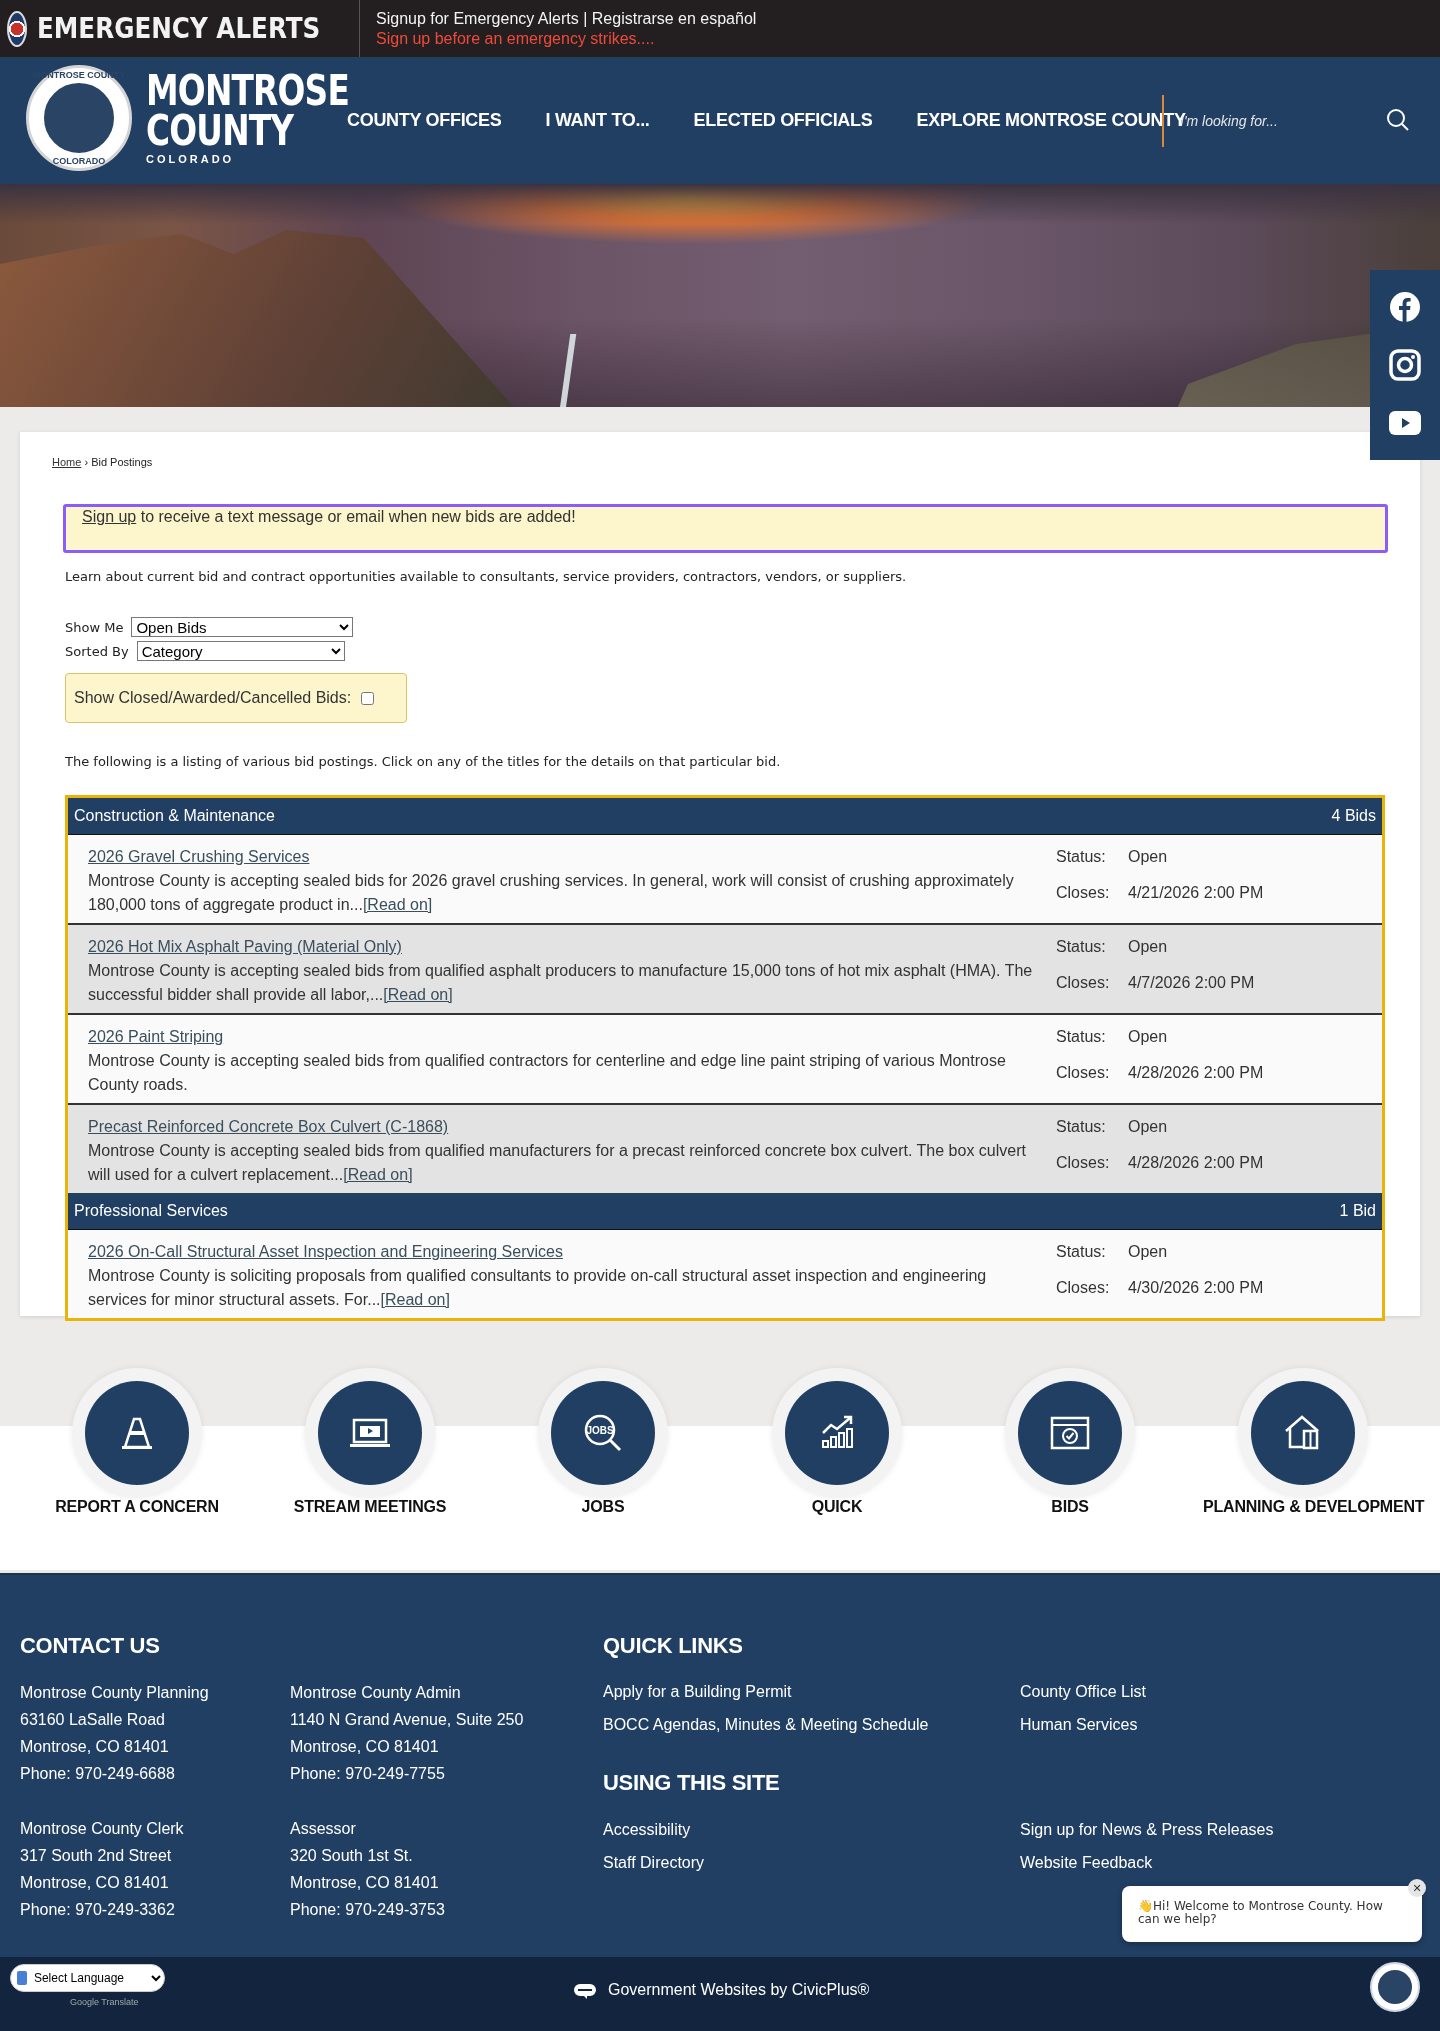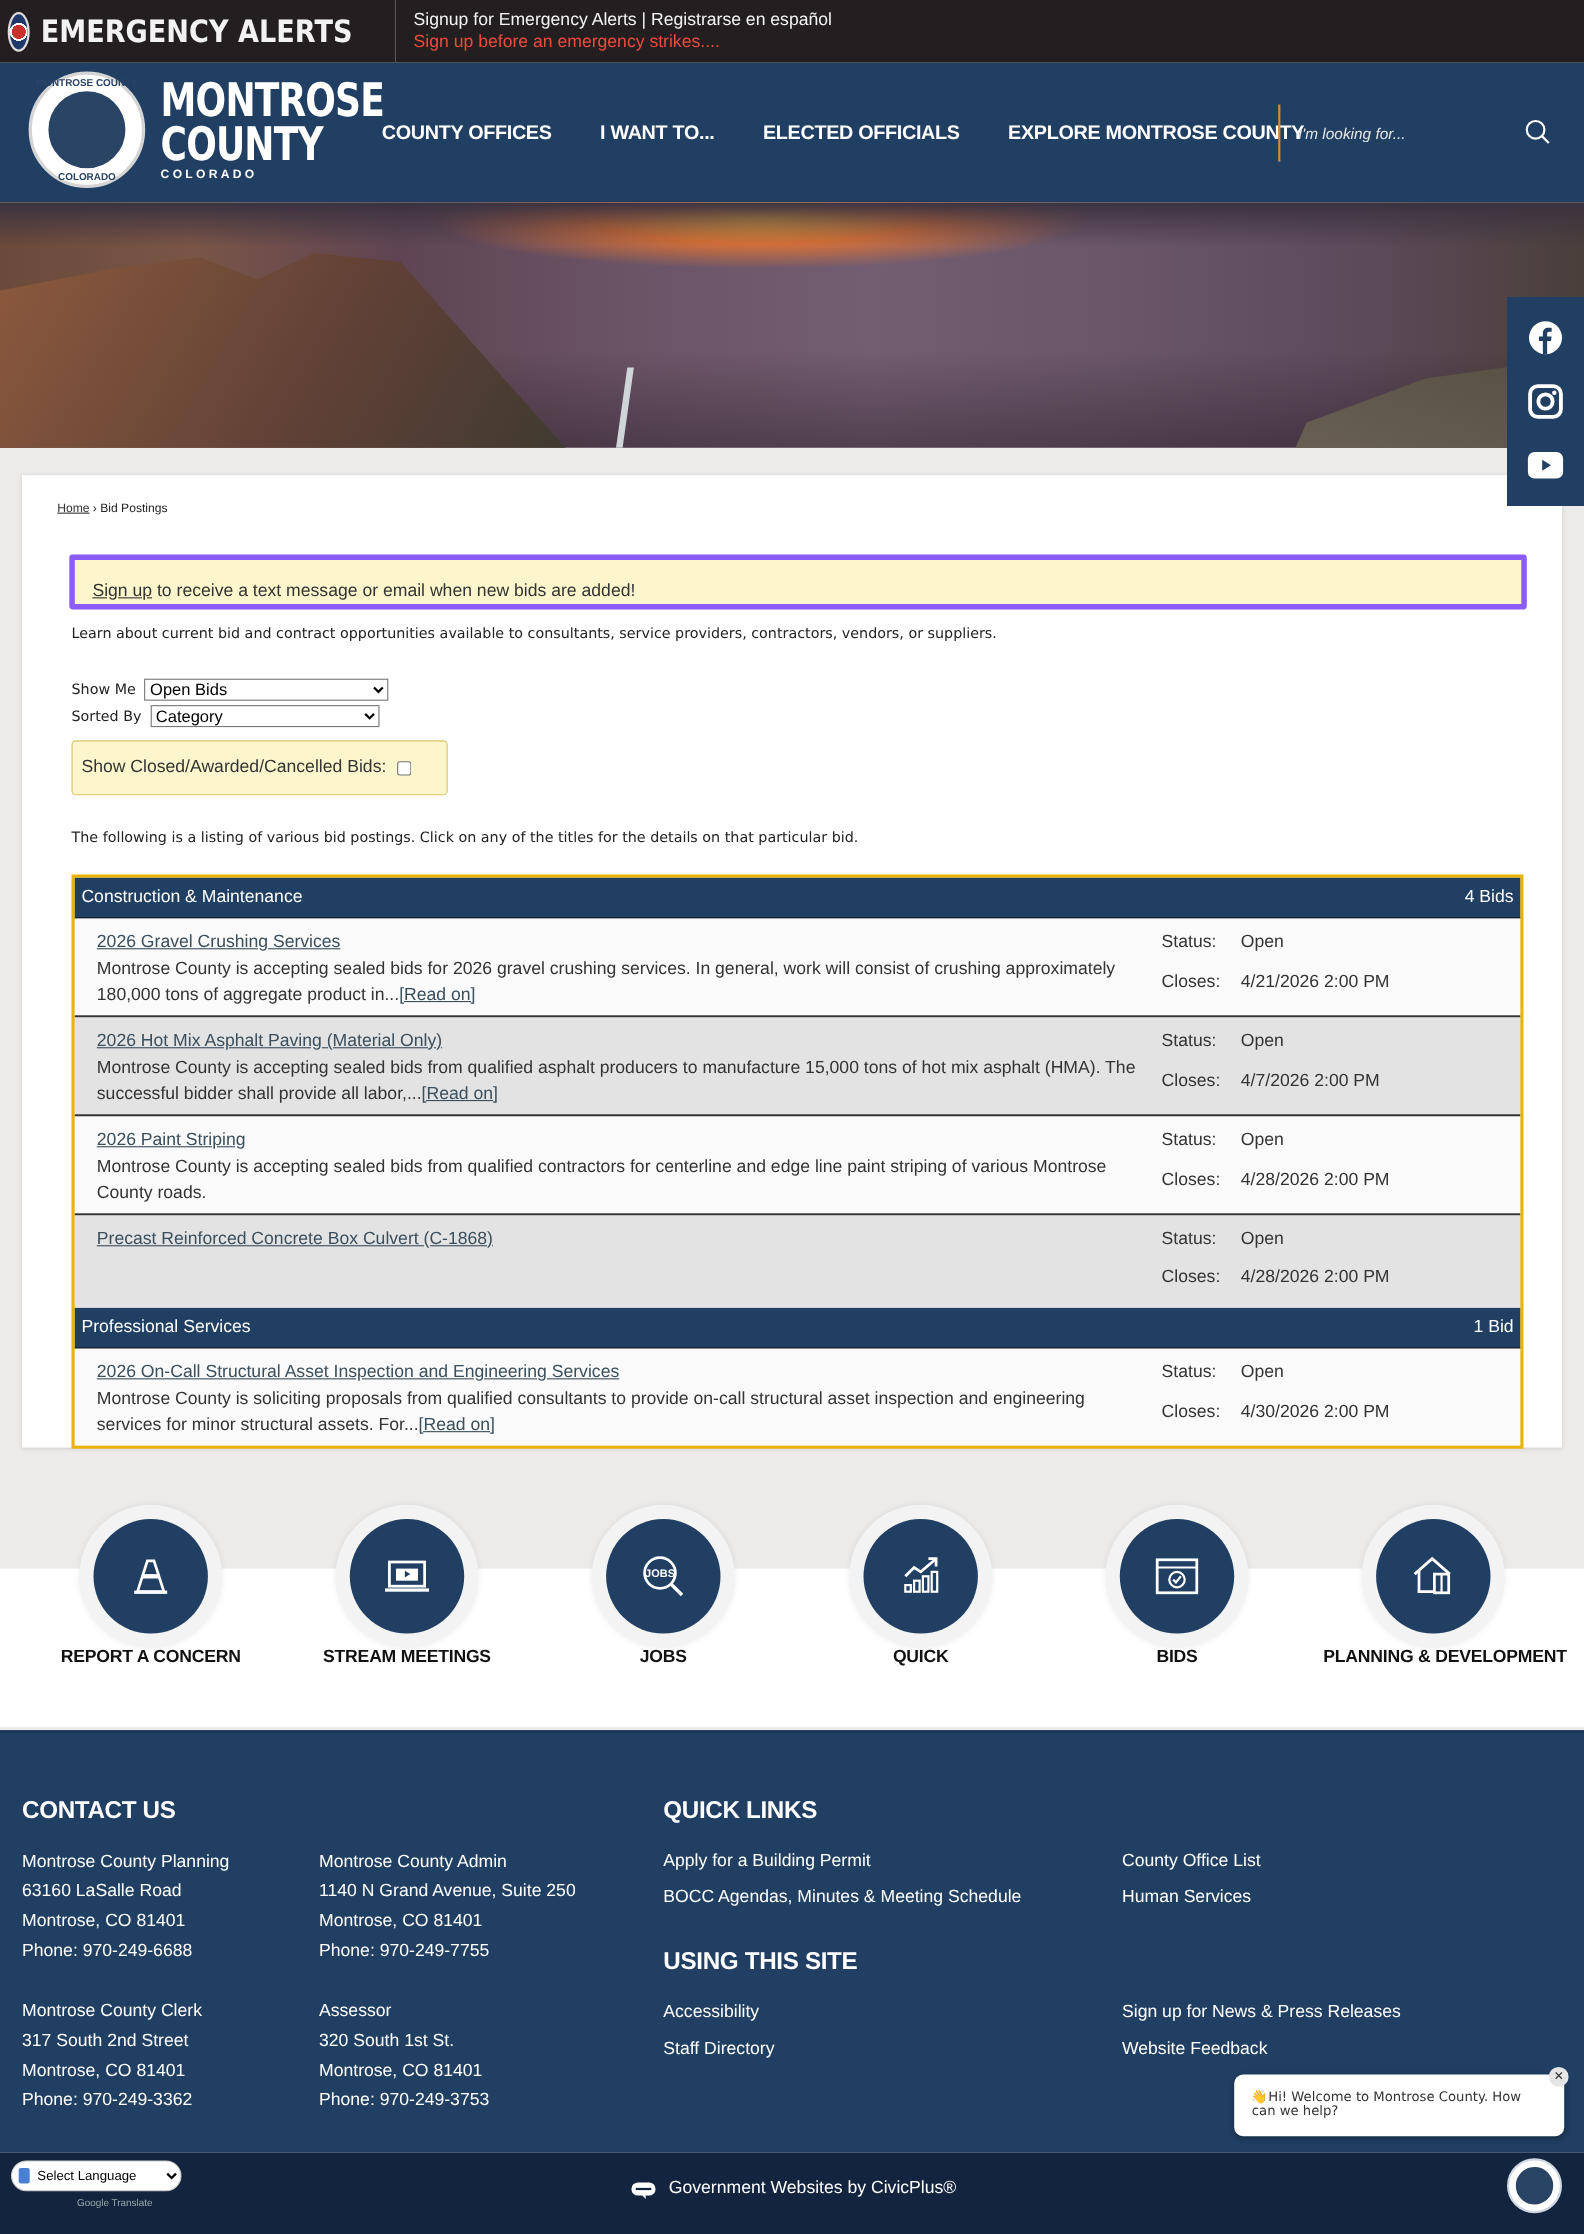--- a/index.html
+++ b/index.html
@@ -37,21 +37,21 @@
 .hero .cliff1{position:absolute;left:0;top:30px;width:520px;height:200px;background:linear-gradient(120deg,#8d5a3d,#5e4036 60%,#3f3a30);clip-path:polygon(0 25%,20% 15%,35% 10%,45% 20%,55% 8%,70% 12%,100% 100%,0 100%)}
 .hero .cliff2{position:absolute;left:1080px;top:40px;width:360px;height:200px;background:linear-gradient(200deg,#4a4438,#6e6558);clip-path:polygon(30% 80%,60% 60%,100% 50%,100% 100%,25% 100%)}
 .hero .river{position:absolute;left:565px;top:150px;width:6px;height:75px;background:#cfd6da;transform:skewX(-8deg)}
 
 .social{position:absolute;left:1370px;top:270px;width:70px;height:190px;background:#213f63;display:flex;flex-direction:column;align-items:center;justify-content:space-around;padding:8px 0;z-index:5}
 .social-btn{width:34px;height:34px;display:flex;align-items:center;justify-content:center;cursor:pointer}
 
 .card{position:absolute;left:20px;top:432px;width:1400px;height:884px;background:#fff;box-shadow:0 1px 4px rgba(0,0,0,.12)}
 .breadcrumb{position:absolute;left:32px;top:24px;font-size:11px;color:#222}
 .breadcrumb a{text-decoration:underline;color:#333}
-.signup-box{position:absolute;left:43px;top:72px;width:1325px;height:49px;background:#fdf6cc;border:5px solid #8b5cf6;border-radius:3px;font-size:16px;color:#333;padding:20px 16px}
+.signup-box{position:absolute;left:43px;top:72px;width:1325px;height:49px;background:#fdf6cc;border:3px solid #8b5cf6;border-radius:3px;font-size:16px;color:#333;padding:1px 16px}
 .signup-box a{text-decoration:underline;color:#333}
 .intro{position:absolute;left:45px;top:137px;font-family:"DejaVu Sans",sans-serif;font-size:13px;color:#222}
 .filter-row{position:absolute;left:45px;font-family:"DejaVu Sans",sans-serif;font-size:13px;display:flex;align-items:center}
 .filter-row select{font-family:"Liberation Sans",sans-serif;font-size:15px;margin-left:8px;height:20px;border:1px solid #777;background:#fff;color:#000}
 .closed-box{position:absolute;left:45px;top:241px;width:342px;height:50px;background:#fdf6cc;border:1px solid #d9c467;border-radius:4px;font-size:16px;color:#333;display:flex;align-items:center;padding-left:8px}
 .closed-box input{margin-left:10px;width:13px;height:13px}
 .listing-note{position:absolute;left:45px;top:322px;font-family:"DejaVu Sans",sans-serif;font-size:13px;color:#222}
 .bids{position:absolute;left:45px;top:363px;width:1320px;border:3px solid #eab308}
 .cat-head{background:#213f63;color:#fff;height:37px;display:flex;justify-content:space-between;align-items:center;padding:0 6px;font-size:16px;border-bottom:1px solid #111}
 .bid{display:flex;padding:10px 20px 6px 20px;font-size:16px;line-height:24px;color:#333;border-bottom:2px solid #333;min-height:84px}
@@ -222,20 +222,21 @@
       <div class="bid-meta">
         <span>Status:</span>
           <span>Open</span>
         <span>Closes:</span>
           <span>4/28/2026 2:00 PM</span>
       </div>
     </div>
     <div class="bid alt" style="border-bottom:none">
       <div class="bid-main">
         <a class="bid-title">Precast Reinforced Concrete Box Culvert (C-1868)</a>
+        <div class="bid-desc"><span>Montrose County is accepting sealed bids from qualified manufacturers for a precast reinforced concrete box culvert. The box culvert will used for a culvert replacement...</span><a>[Read on]</a></div>
       </div>
       <div class="bid-meta">
         <span>Status:</span>
           <span>Open</span>
         <span>Closes:</span>
           <span>4/28/2026 2:00 PM</span>
       </div>
     </div>
 
     <div class="cat-head">

